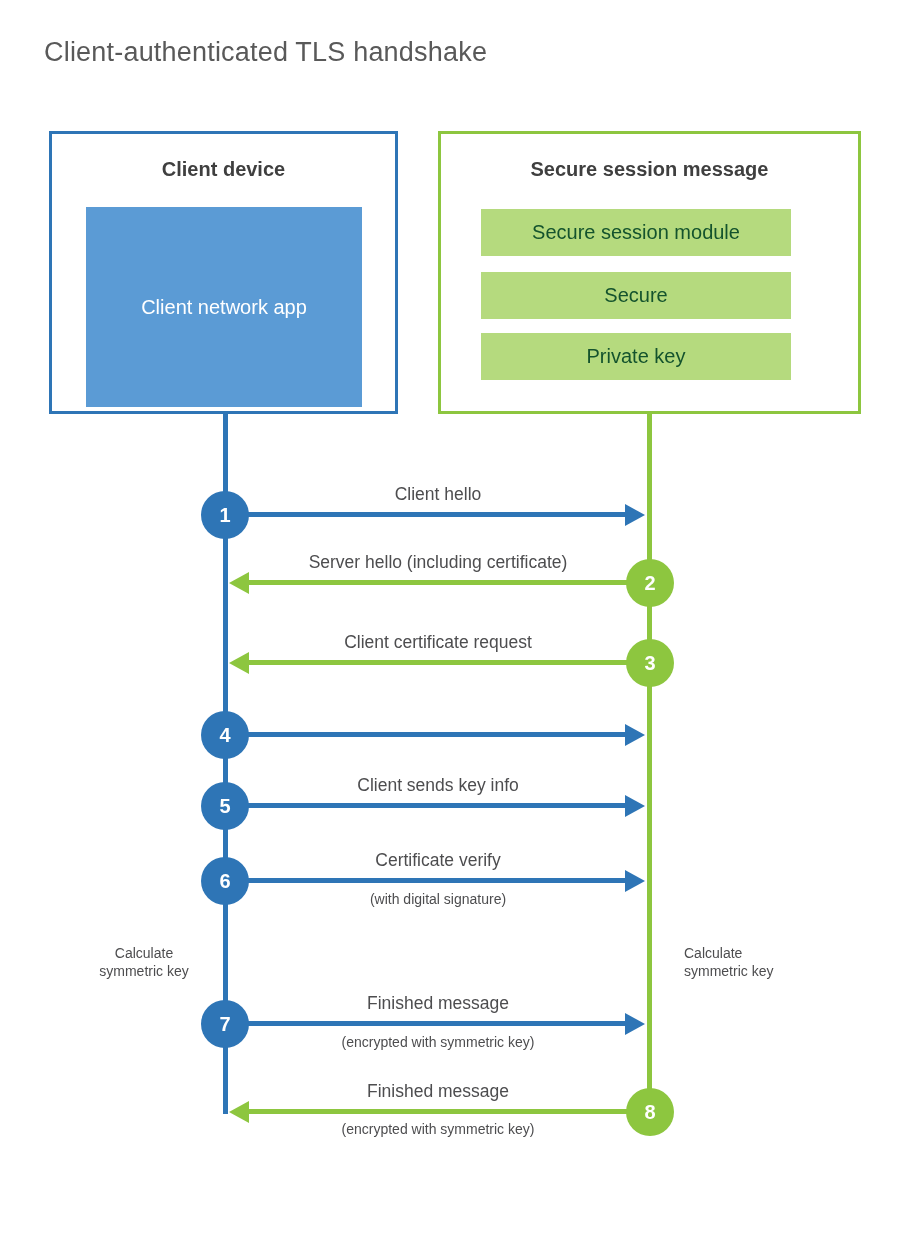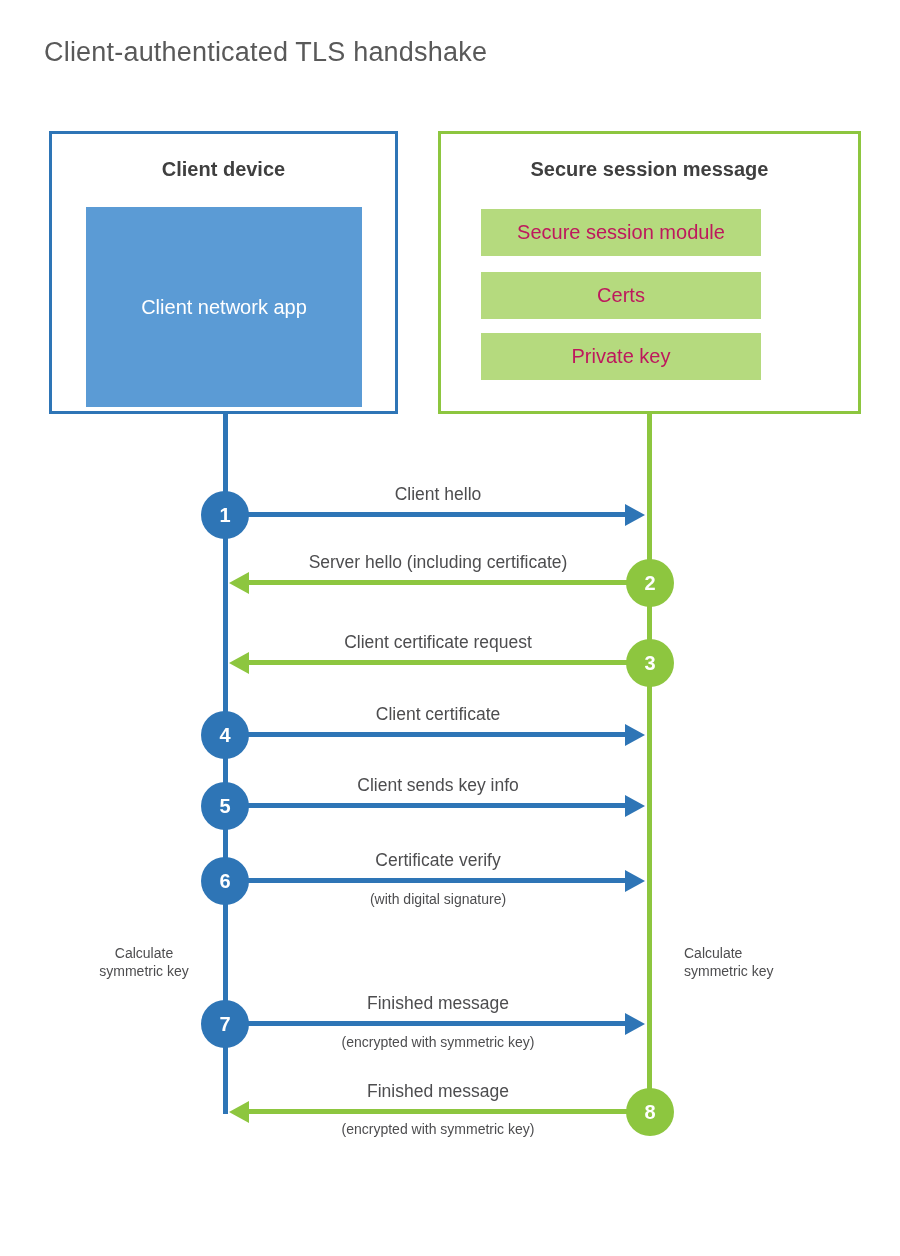--- a/index.html
+++ b/index.html
@@ -12,22 +12,22 @@
   
   .actor-box { position:absolute; top:123px; background:#fff; }
   .client-box { left:41px; width:349px; height:283px; border:3px solid #2E75B6; }
   .server-box { left:430px; width:423px; height:283px; border:3px solid #8DC63F; }
   .actor-title { margin-top:24px; text-align:center; font-size:20px; font-weight:bold; color:#3F3F3F; }
 
   .client-app { position:absolute; left:78px; top:199px; width:276px; height:200px; background:#5B9BD5;
                 display:flex; align-items:center; justify-content:center; }
   .client-app .app-label { width:180px; text-align:center; color:#fff; font-size:20px; line-height:1.65; }
 
-  .server-bar { position:absolute; left:473px; width:280px; height:47px; background:#B5DA7E;
-                color:#be185d; font-size:20px; text-align:center; line-height:47px; }
+  .server-bar { position:absolute; left:473px; width:310px; height:47px; background:#B5DA7E;
+                color:#14532d; font-size:20px; text-align:center; line-height:47px; }
 
   
   .lifeline { position:absolute; width:5px; }
   .lifeline.blue { left:215px; top:406px; height:700px; background:#2E75B6; }
   .lifeline.green { left:639px; top:406px; height:698px; background:#8DC63F; }
 
   
   .bar { position:absolute; height:5px; }
   .bar.blue { background:#2E75B6; }
   .bar.green { background:#8DC63F; }
@@ -61,42 +61,41 @@
     <div class="actor-title">Client device</div>
   </div>
   <div class="client-app">
     <div class="app-label">Client network app</div>
   </div>
 
   <div class="actor-box server-box">
     <div class="actor-title">Secure session message</div>
   </div>
   <div class="server-bar" style="top:201px">Secure session module</div>
-  <div class="server-bar" style="top:264px">Certs</div>
+  <div class="server-bar" style="top:264px">Secure</div>
   <div class="server-bar" style="top:325px">Private key</div>
 
   <div class="lifeline blue"></div>
   <div class="lifeline green"></div>
 
   <div class="flow-label" style="top:476px">Client hello</div>
   <div class="bar blue" style="left:220px; top:504px; width:397px"></div>
   <div class="head right" style="left:617px; top:496px"></div>
   <div class="circle blue" style="top:483px">1</div>
 
   <div class="flow-label" style="top:544px">Server hello (including certificate)</div>
   <div class="bar green" style="left:241px; top:572px; width:400px"></div>
   <div class="head left" style="left:221px; top:564px"></div>
   <div class="circle green" style="top:551px">2</div>
 
   <div class="flow-label" style="top:624px">Client certificate request</div>
   <div class="bar green" style="left:241px; top:652px; width:400px"></div>
   <div class="head left" style="left:221px; top:644px"></div>
   <div class="circle green" style="top:631px">3</div>
 
-  <div class="flow-label" style="top:696px">Client certificate</div>
   <div class="bar blue" style="left:220px; top:724px; width:397px"></div>
   <div class="head right" style="left:617px; top:716px"></div>
   <div class="circle blue" style="top:703px">4</div>
 
   <div class="flow-label" style="top:767px">Client sends key info</div>
   <div class="bar blue" style="left:220px; top:795px; width:397px"></div>
   <div class="head right" style="left:617px; top:787px"></div>
   <div class="circle blue" style="top:774px">5</div>
 
   <div class="flow-label" style="top:842px">Certificate verify</div>

